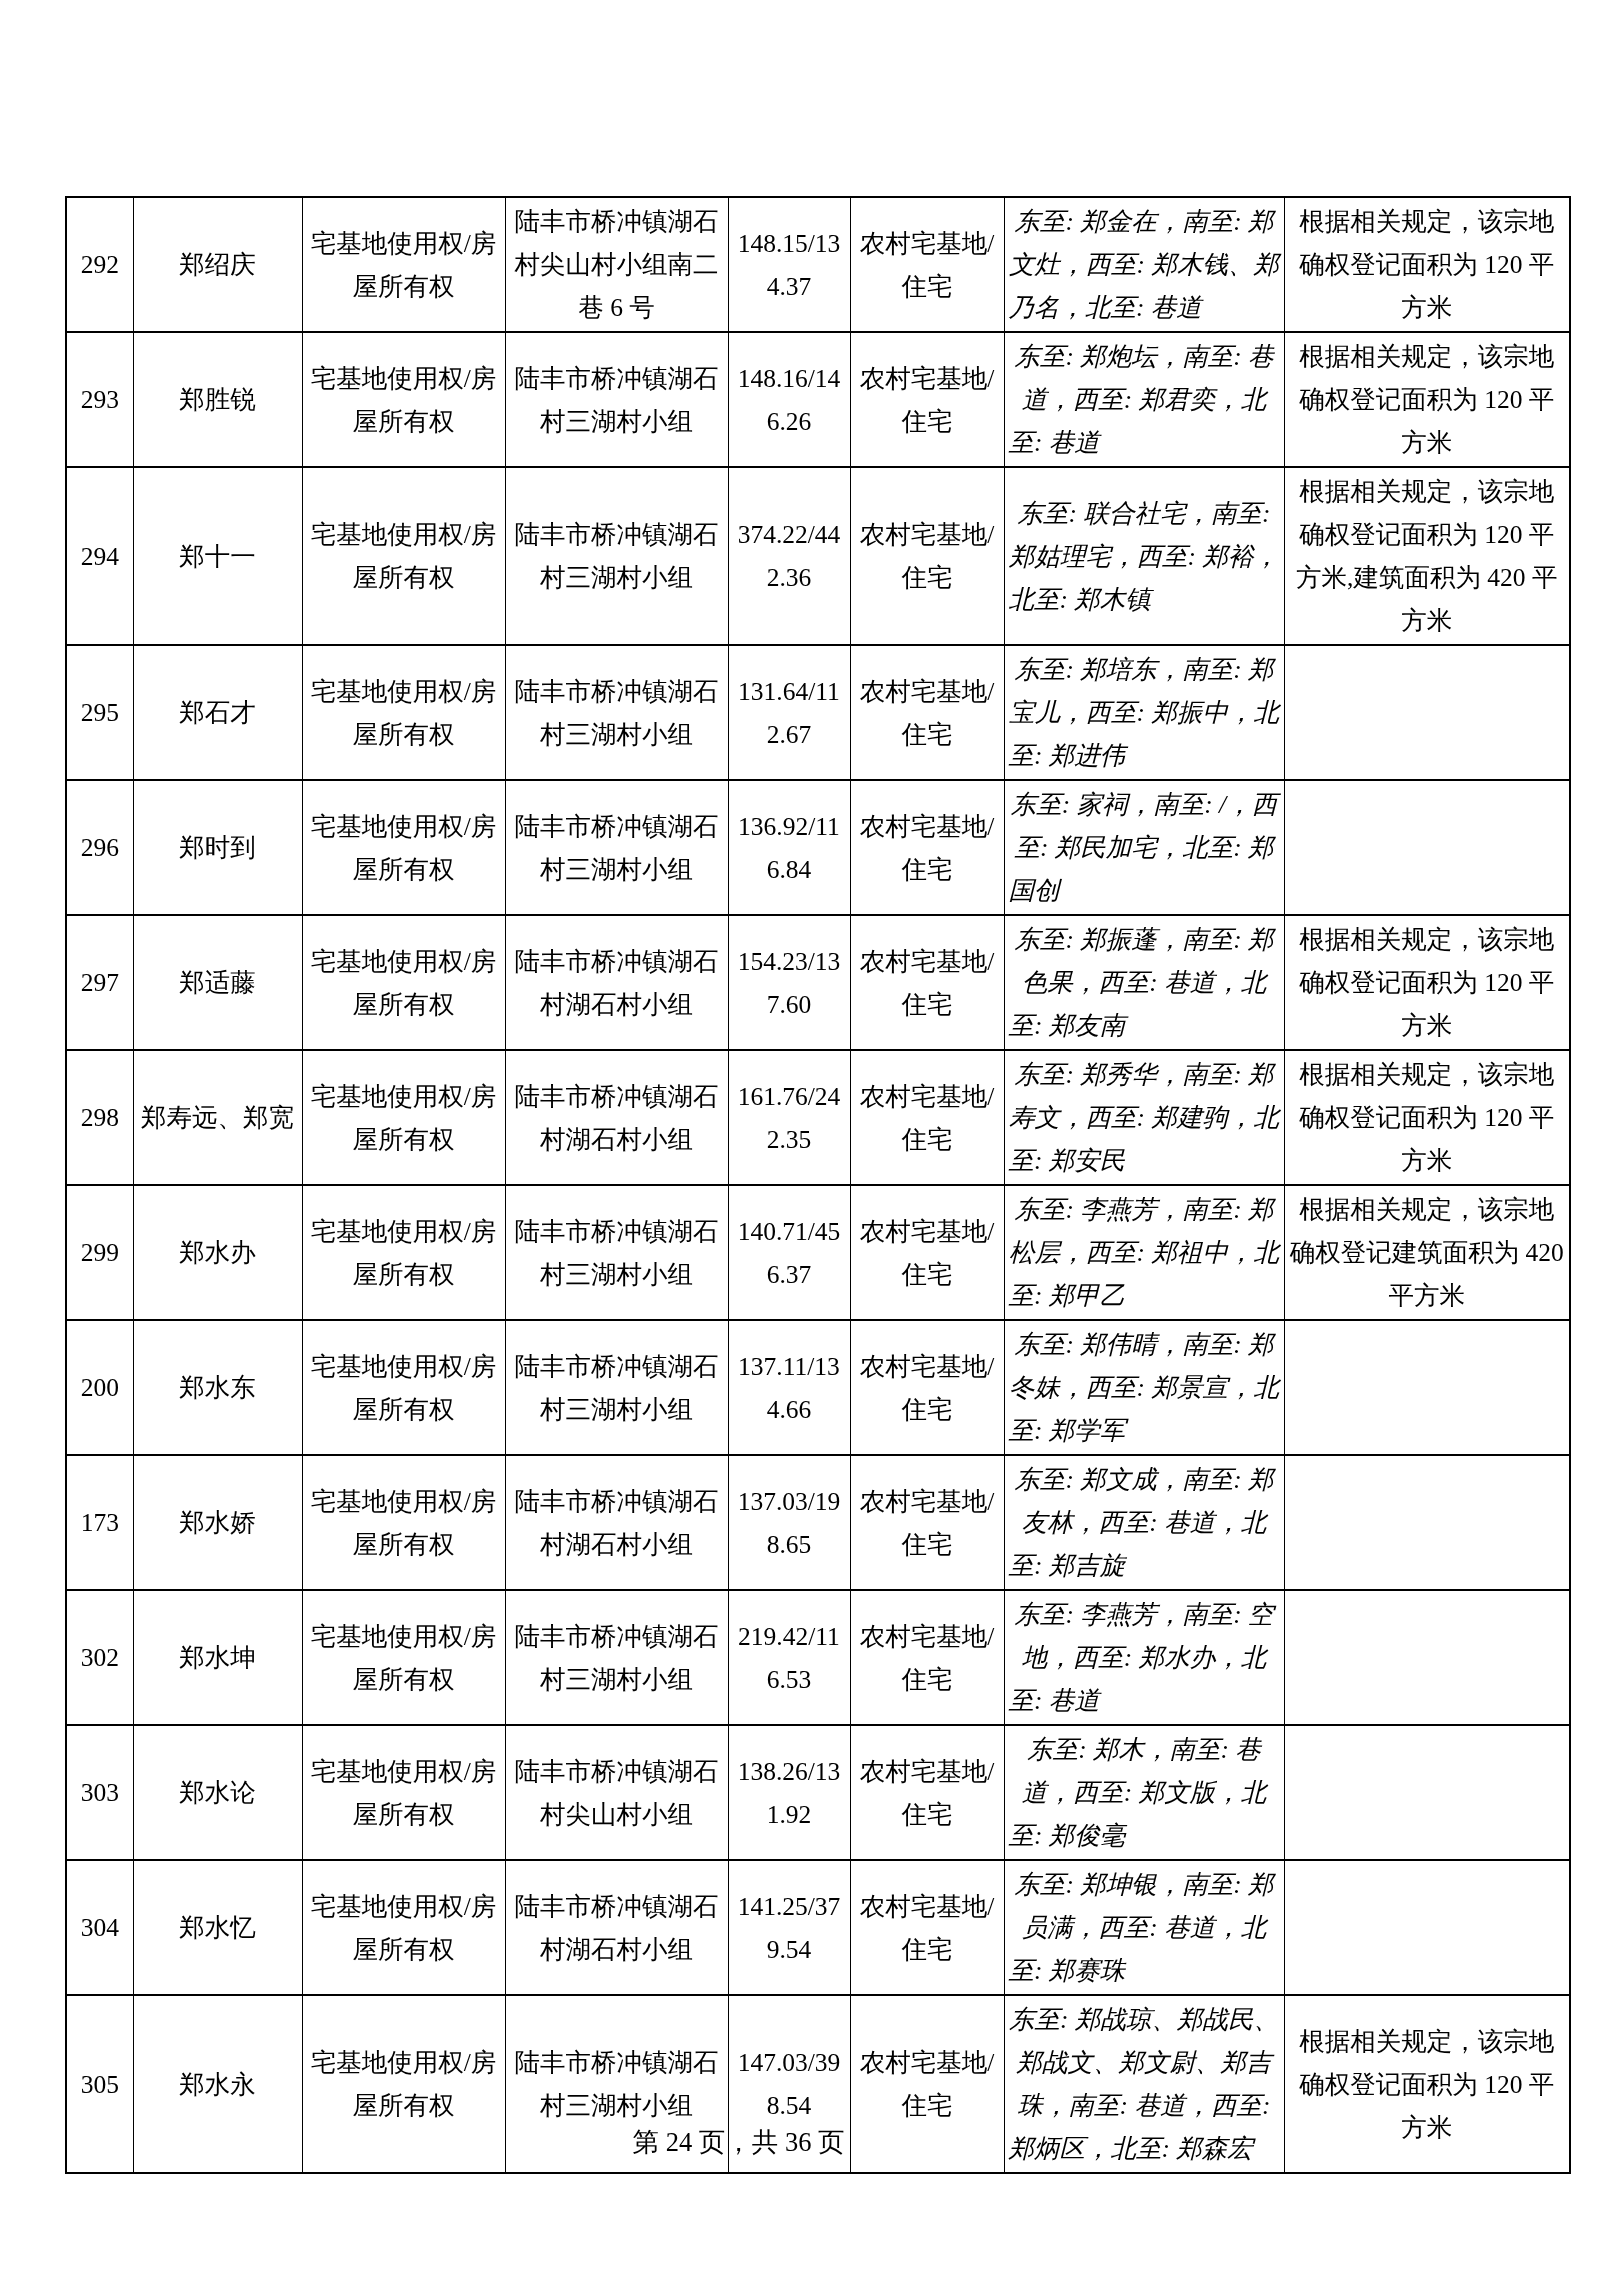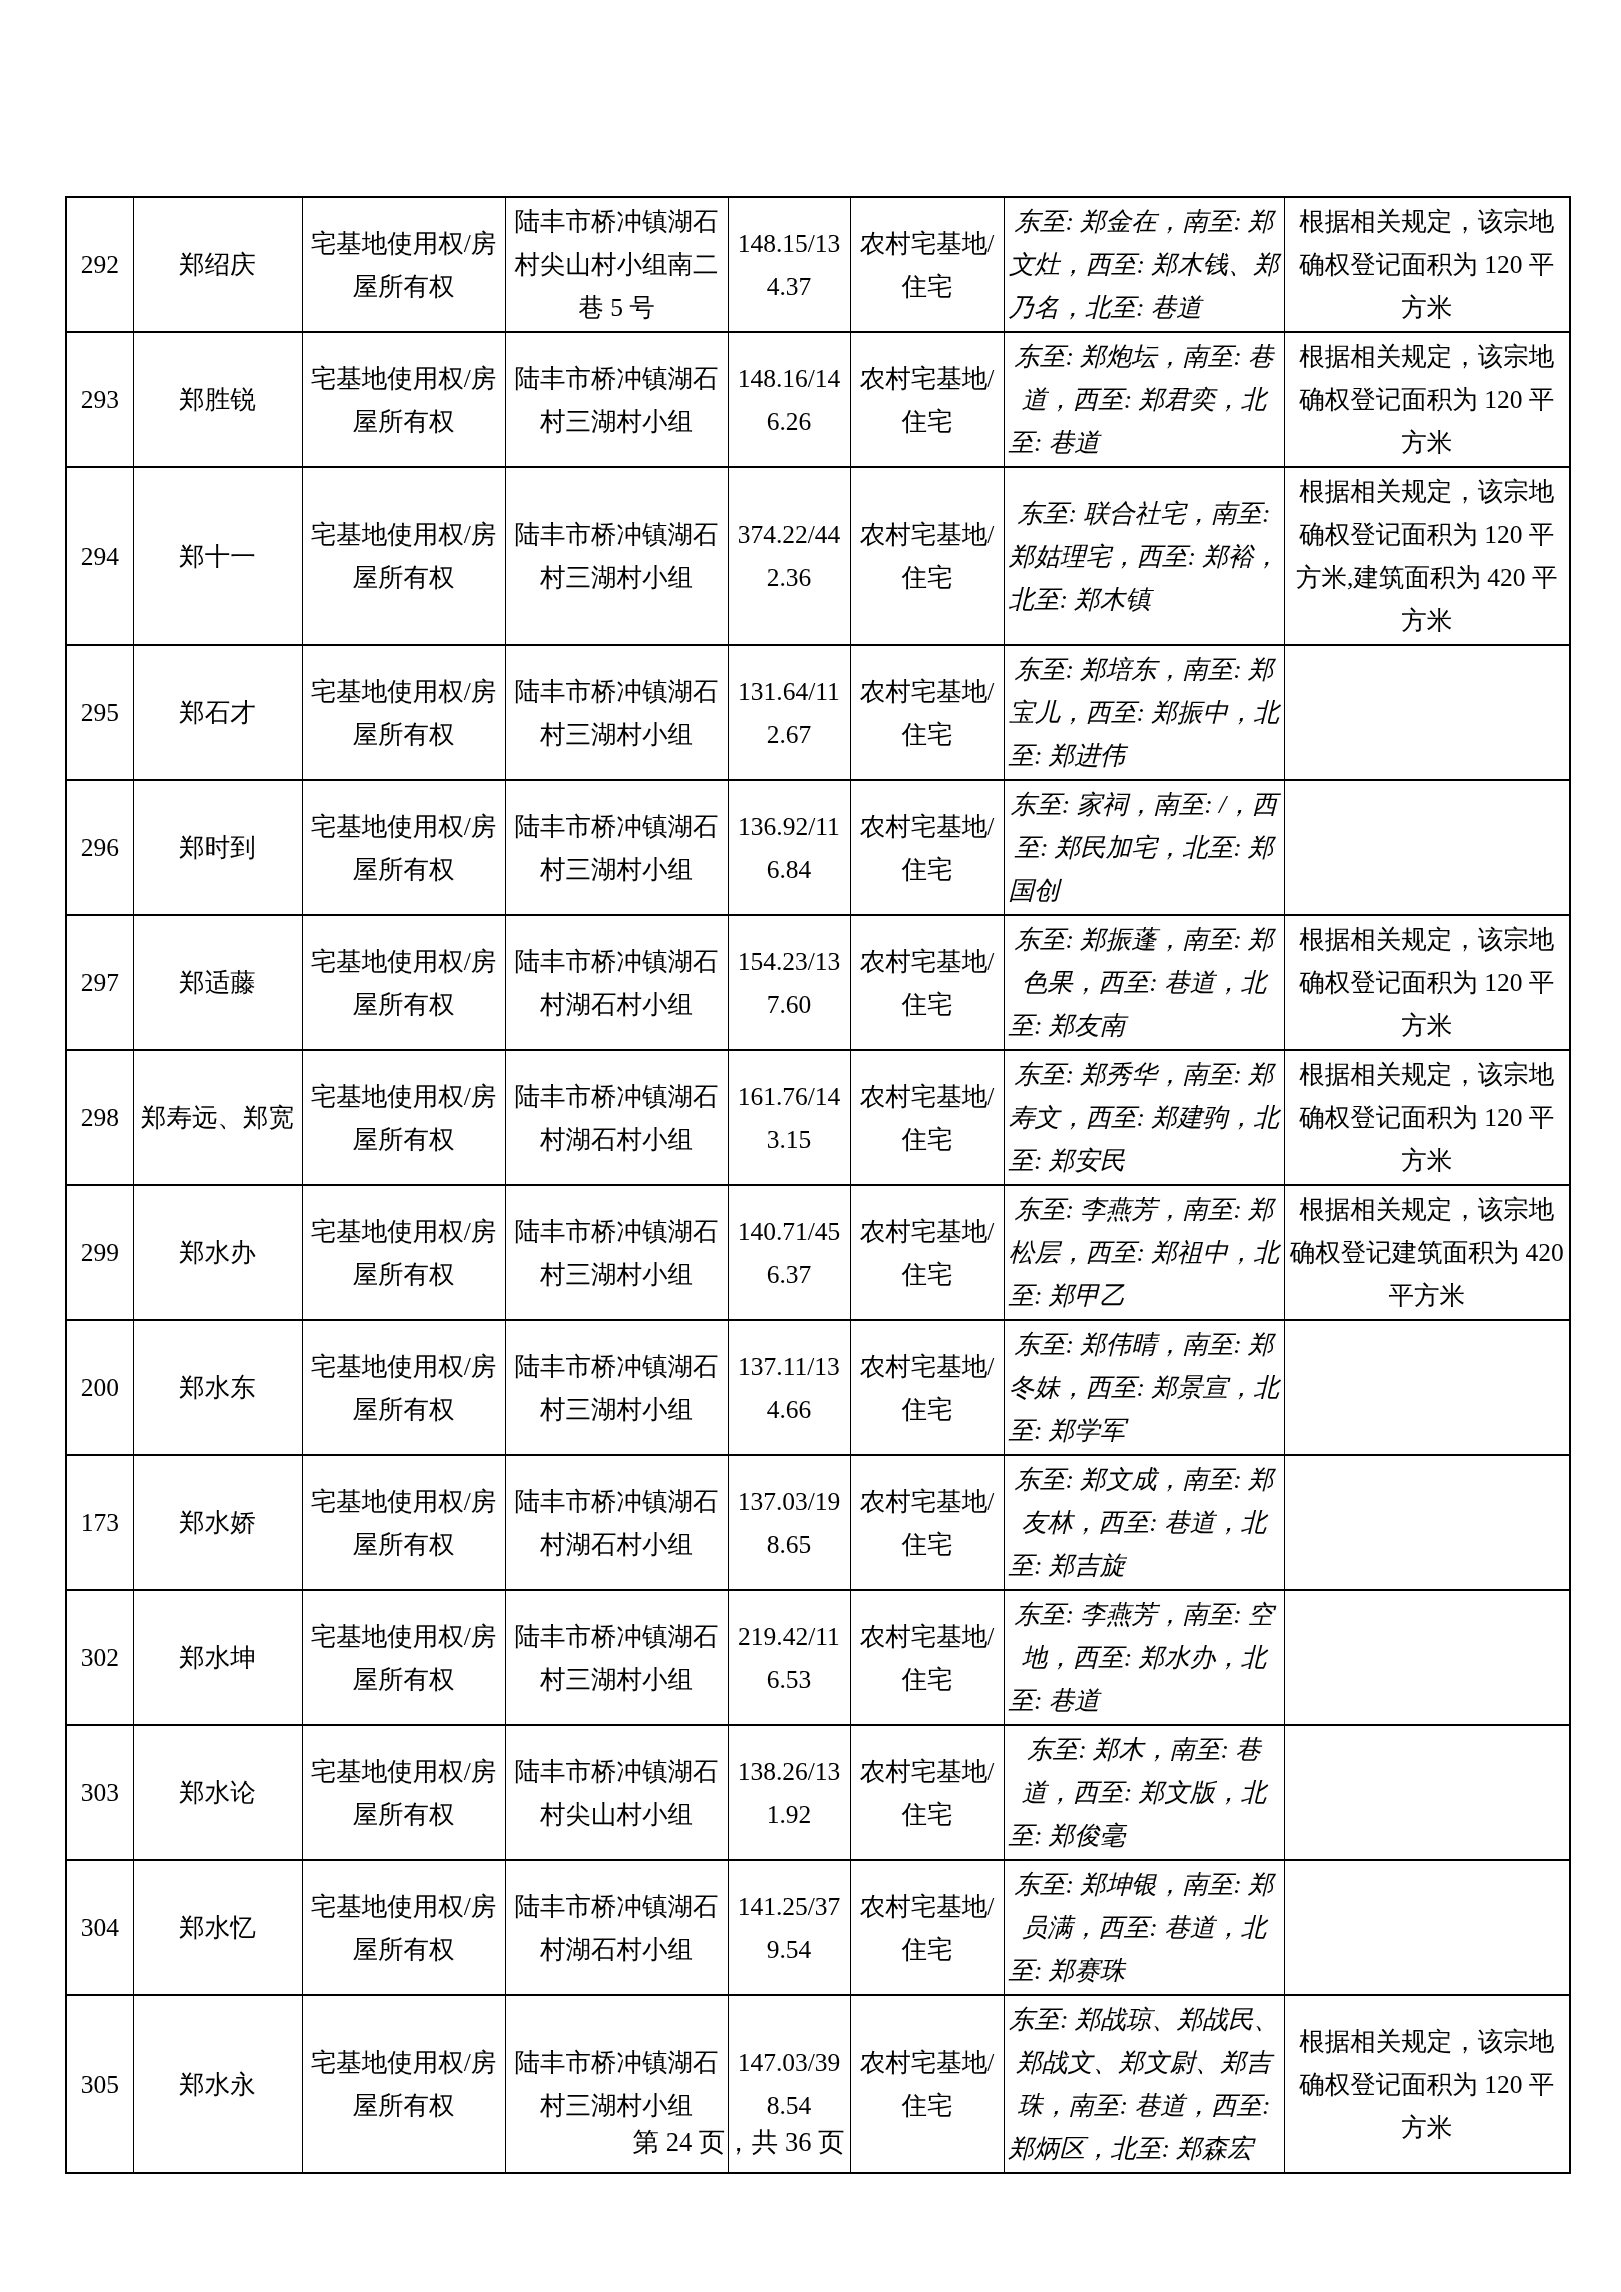--- a/index.html
+++ b/index.html
@@ -76,21 +76,21 @@
       <col style="width:122px">
       <col style="width:154px">
       <col style="width:280px">
       <col style="width:286px">
     </colgroup>
     <tbody>
       <tr class="row">
         <td class="c-no">292</td>
         <td class="c-name">郑绍庆</td>
         <td class="c-right">宅基地使用权/房屋所有权</td>
-        <td class="c-loc">陆丰市桥冲镇湖石村尖山村小组南二巷 5 号</td>
+        <td class="c-loc">陆丰市桥冲镇湖石村尖山村小组南二巷 6 号</td>
         <td class="c-area">148.15/134.37</td>
         <td class="c-purpose">农村宅基地/住宅</td>
         <td class="c-bounds">东至: 郑金在，南至: 郑文灶，西至: 郑木钱、郑乃名，北至: 巷道</td>
         <td class="c-remark">根据相关规定，该宗地确权登记面积为 120 平方米</td>
       </tr>
       <tr class="row">
         <td class="c-no">293</td>
         <td class="c-name">郑胜锐</td>
         <td class="c-right">宅基地使用权/房屋所有权</td>
         <td class="c-loc">陆丰市桥冲镇湖石村三湖村小组</td>
@@ -137,21 +137,21 @@
         <td class="c-area">154.23/137.60</td>
         <td class="c-purpose">农村宅基地/住宅</td>
         <td class="c-bounds">东至: 郑振蓬，南至: 郑色果，西至: 巷道，北至: 郑友南</td>
         <td class="c-remark">根据相关规定，该宗地确权登记面积为 120 平方米</td>
       </tr>
       <tr class="row">
         <td class="c-no">298</td>
         <td class="c-name">郑寿远、郑宽</td>
         <td class="c-right">宅基地使用权/房屋所有权</td>
         <td class="c-loc">陆丰市桥冲镇湖石村湖石村小组</td>
-        <td class="c-area">161.76/143.15</td>
+        <td class="c-area">161.76/242.35</td>
         <td class="c-purpose">农村宅基地/住宅</td>
         <td class="c-bounds">东至: 郑秀华，南至: 郑寿文，西至: 郑建驹，北至: 郑安民</td>
         <td class="c-remark">根据相关规定，该宗地确权登记面积为 120 平方米</td>
       </tr>
       <tr class="row">
         <td class="c-no">299</td>
         <td class="c-name">郑水办</td>
         <td class="c-right">宅基地使用权/房屋所有权</td>
         <td class="c-loc">陆丰市桥冲镇湖石村三湖村小组</td>
         <td class="c-area">140.71/456.37</td>

